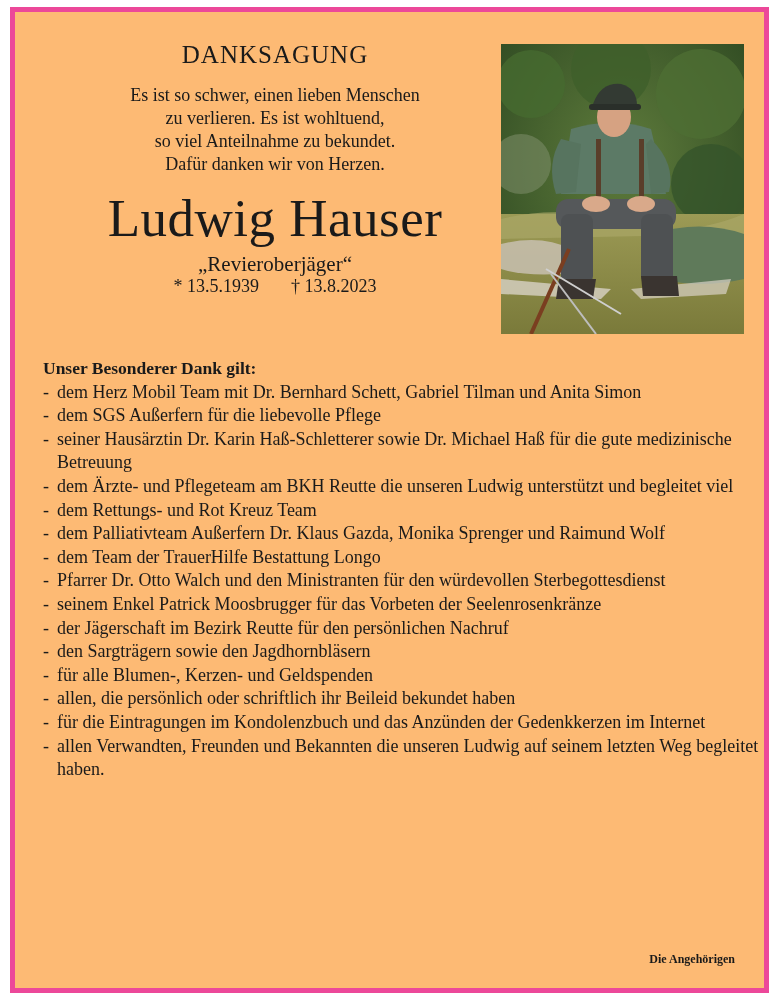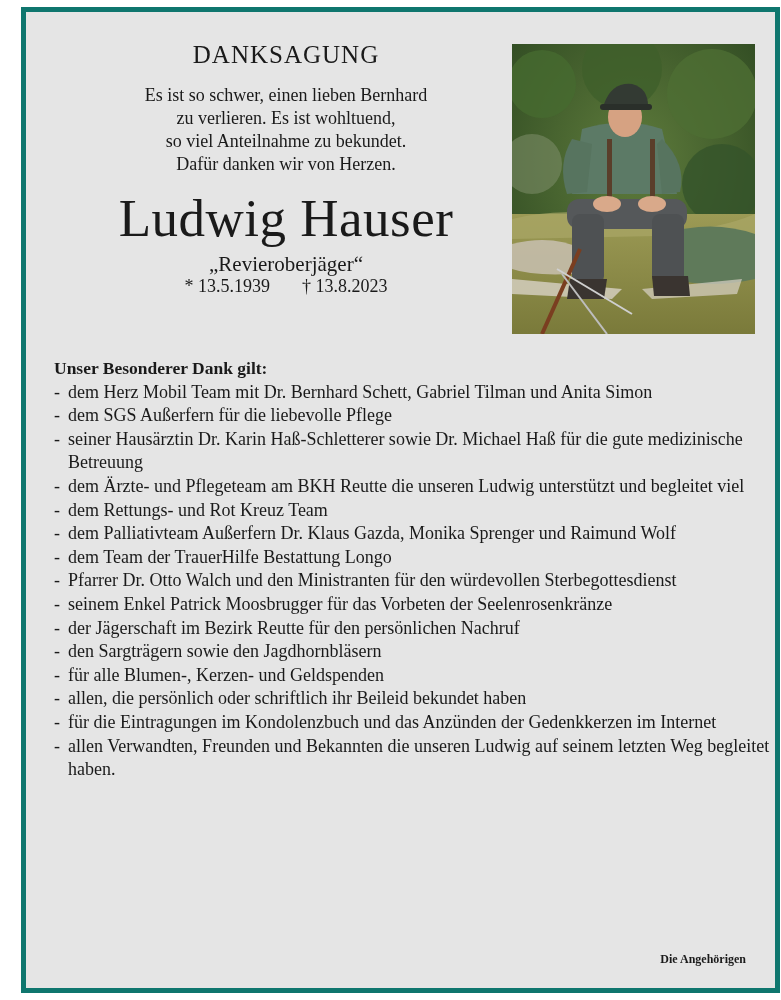--- a/index.html
+++ b/index.html
@@ -10,26 +10,26 @@
     body {
       width: 781px;
       height: 1000px;
       position: relative;
       overflow: hidden;
       font-family: "Liberation Serif", "DejaVu Serif", serif;
       color: #1a1a1a;
     }
     .frame {
       position: absolute;
-      left: 21px;
+      left: 10px;
       top: 7px;
       width: 749px;
       height: 976px;
-      border: 5px solid #0f766e;
-      background: #e5e5e5;
+      border: 5px solid #ec4899;
+      background: #fdba74;
     }
     .header-block {
       position: absolute;
       left: 30px;
       top: 28px;
       width: 460px;
       text-align: center;
     }
     .title {
       font-size: 25px;
@@ -116,21 +116,21 @@
     }
   </style>
 </head>
 <body>
 
 <div class="frame">
 
   <div class="header-block">
     <h1 class="title">DANKSAGUNG</h1>
     <div class="verse">
-      <div>Es ist so schwer, einen lieben Bernhard</div>
+      <div>Es ist so schwer, einen lieben Menschen</div>
       <div>zu verlieren. Es ist wohltuend,</div>
       <div>so viel Anteilnahme zu bekundet.</div>
       <div>Dafür danken wir von Herzen.</div>
     </div>
     <div class="name">Ludwig Hauser</div>
     <div class="rank">„Revieroberjäger“</div>
     <div class="dates">
       <span>* 13.5.1939</span><span class="gap"></span><span>† 13.8.2023</span>
     </div>
   </div>

